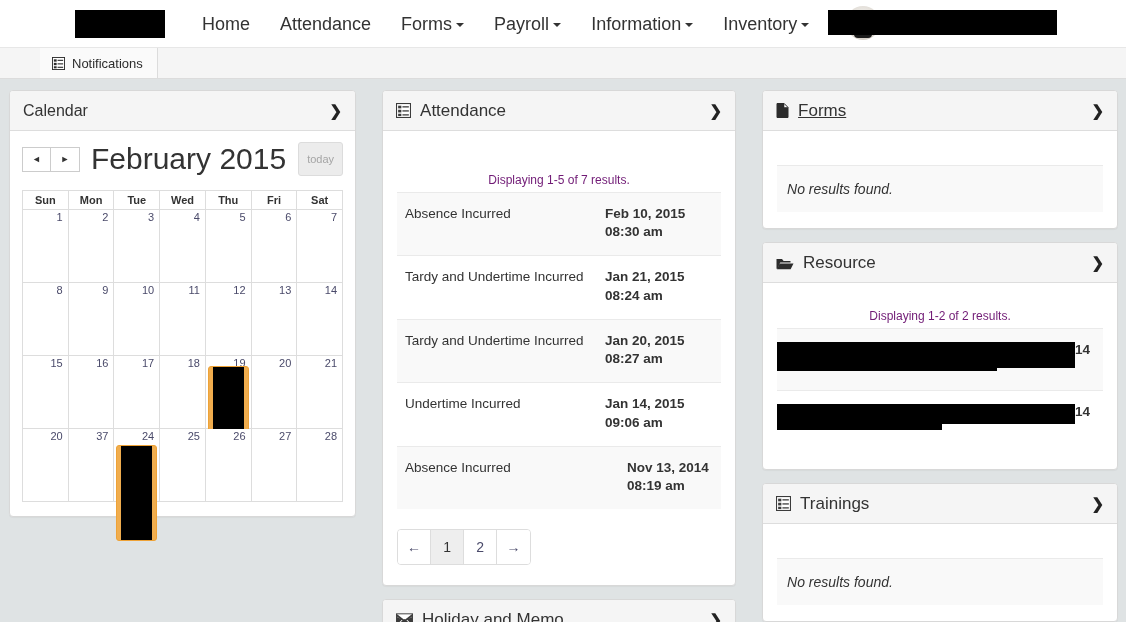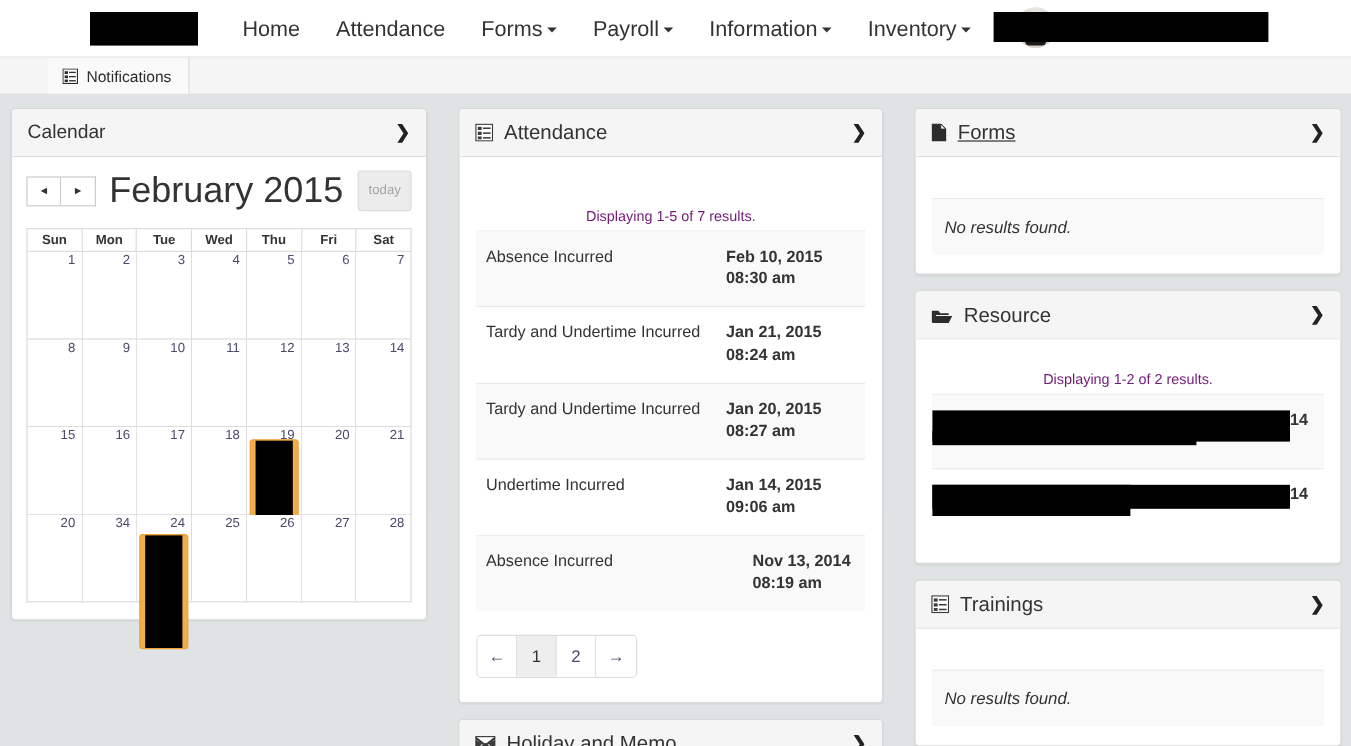--- a/index.html
+++ b/index.html
@@ -441,21 +441,21 @@
                 </td>
               <td>
                   <span class="daynum">21</span>
                 </td>
             </tr>
             <tr>
               <td>
                   <span class="daynum">20</span>
                 </td>
               <td>
-                  <span class="daynum">34</span>
+                  <span class="daynum">37</span>
                 </td>
               <td>
                 <span class="daynum">24</span>
                 <div class="evt e24">
                     <div class="evt-redact"></div>
                   </div>
               </td>
               <td>
                   <span class="daynum">25</span>
                 </td>

